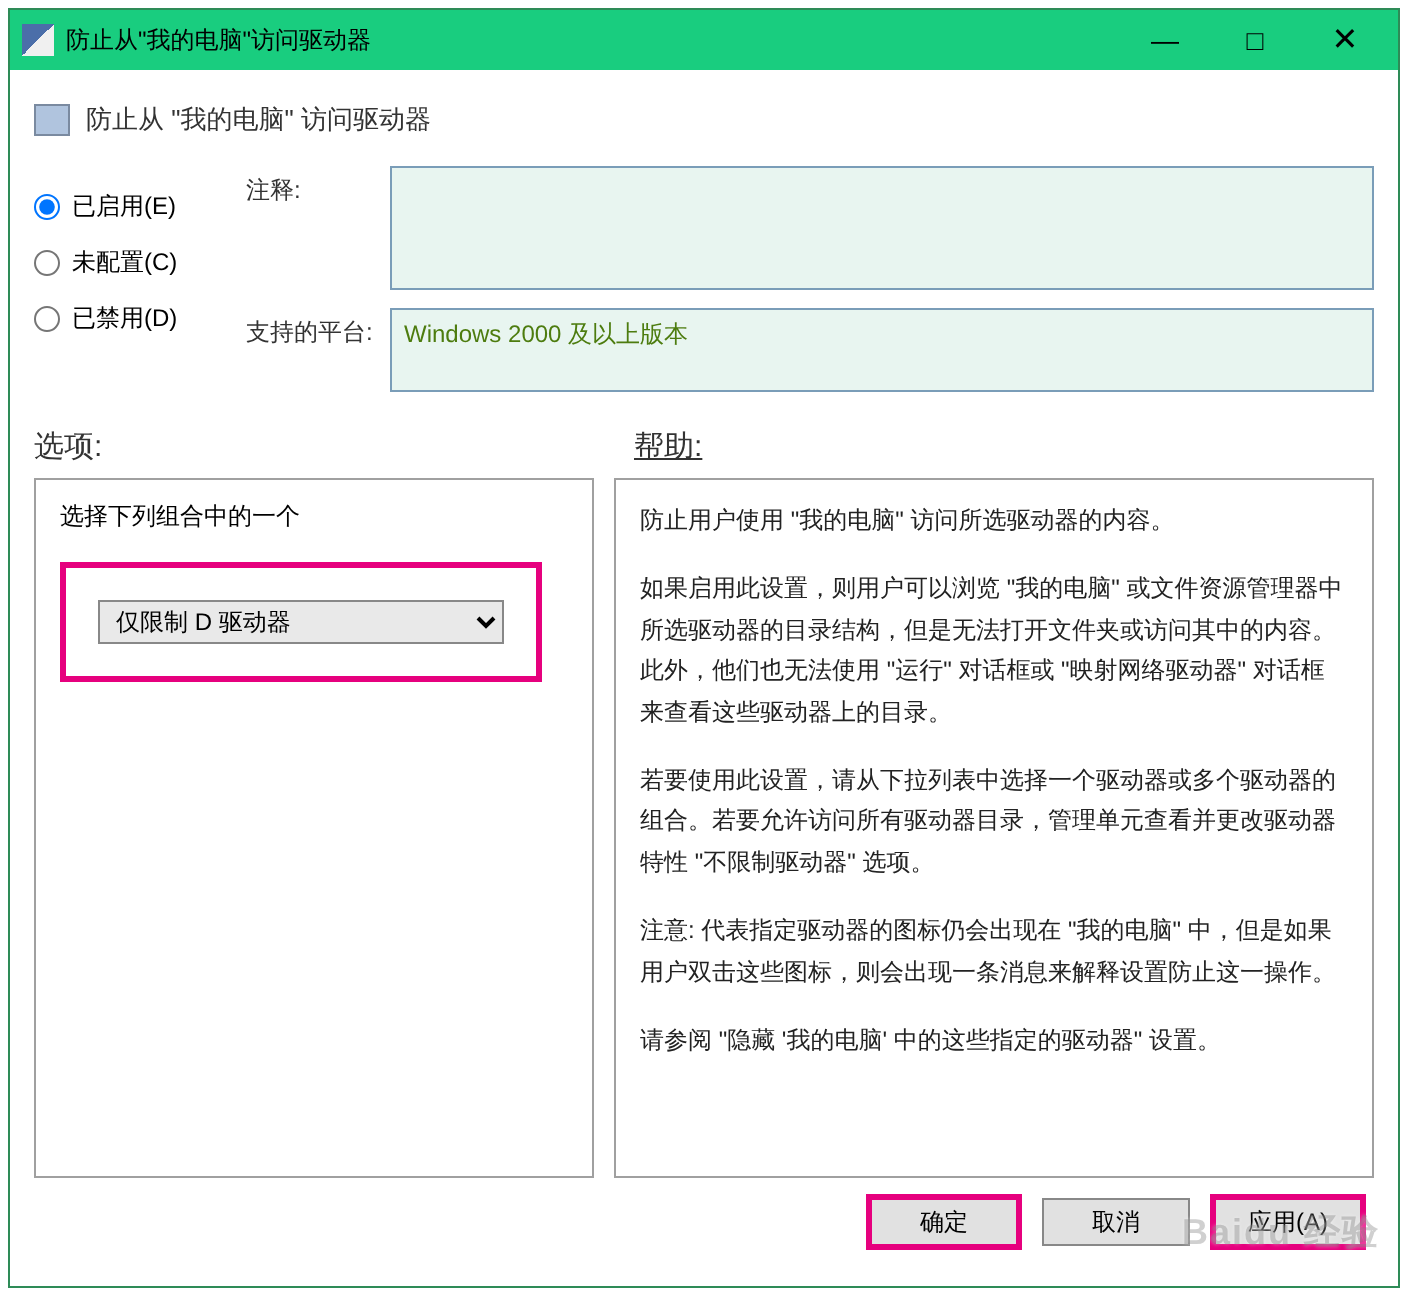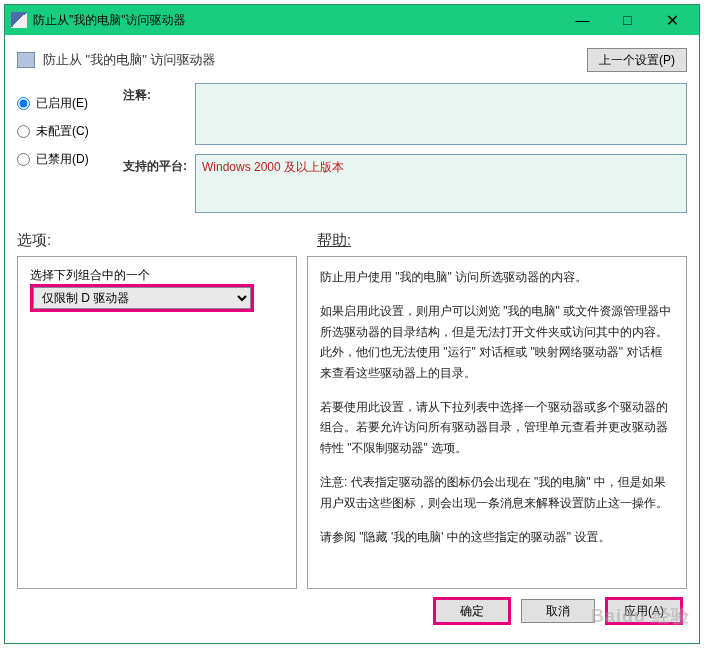--- a/index.html
+++ b/index.html
@@ -98,42 +98,41 @@
   .mid-row {
     display: flex;
     align-items: flex-start;
   }
   .mid-row .lbl {
     width: 72px;
     padding-top: 4px;
     font-size: 12px;
     color: #333;
     text-align: left;
-    font-weight: bold;
   }
   .mid-row .fieldwrap {
     flex: 1;
   }
   .annotation-box {
     width: 100%;
     height: 62px;
     border: 1px solid #7a9db8;
     background: #e8f5f0;
     padding: 4px;
     resize: none;
     font-family: inherit;
   }
   .platform-box {
     width: 100%;
-    height: 59px;
+    height: 42px;
     border: 1px solid #7a9db8;
     background: #e8f5f0;
     padding: 4px 6px;
     font-size: 12px;
-    color: #b91c1c;
+    color: #4d7c0f;
   }
 
   .labels-row {
     display: flex;
     margin-top: 18px;
     margin-bottom: 6px;
     font-size: 15px;
     color: #333;
   }
   .labels-row .left { width: 300px; }
@@ -148,25 +147,25 @@
     border: 1px solid #a0a0a0;
     background: #fff;
     padding: 10px 12px;
     overflow: auto;
   }
   .pane-left { width: 280px; }
   .pane-right { flex: 1; line-height: 1.7; font-size: 12px; color: #222; }
   .pane-right p { margin-bottom: 14px; }
   .pane-right p.indent { text-indent: 1.5em; }
 
-  .choose-label { font-size: 12px; display:block;font-family:Liberation Serif, serif; }
+  .choose-label { font-size: 12px; margin-bottom: 14px; display:block;font-family:Liberation Serif, serif; }
   .combo-wrap {
     border: 3px solid #e6007e;
-    padding: 0;
-    width: 224px;
+    padding: 16px;
+    width: 241px;
   }
   .combo {
     width: 100%;
     height: 22px;
     border: 1px solid #888;
     background: #e9e9e9;
     font-size: 12px;
     padding: 0 4px;
   }
 
@@ -213,21 +212,20 @@
     <div class="win-btn">—</div>
     <div class="win-btn">□</div>
     <div class="win-btn close">✕</div>
   </div>
 
   <div class="client">
 
     <div class="header-row">
       <span class="hdr-icon"></span>
       <span class="hdr-text">防止从 "我的电脑" 访问驱动器</span>
-      <button class="nav-btn">上一个设置(P)</button>
     </div>
 
     <div class="config-area">
       <div class="radio-col">
         <label class="radio-row">
           <input type="radio" name="state" checked="" style="">
           <span>已启用(E)</span>
         </label>
         <label class="radio-row">
           <input type="radio" name="state" style="">

